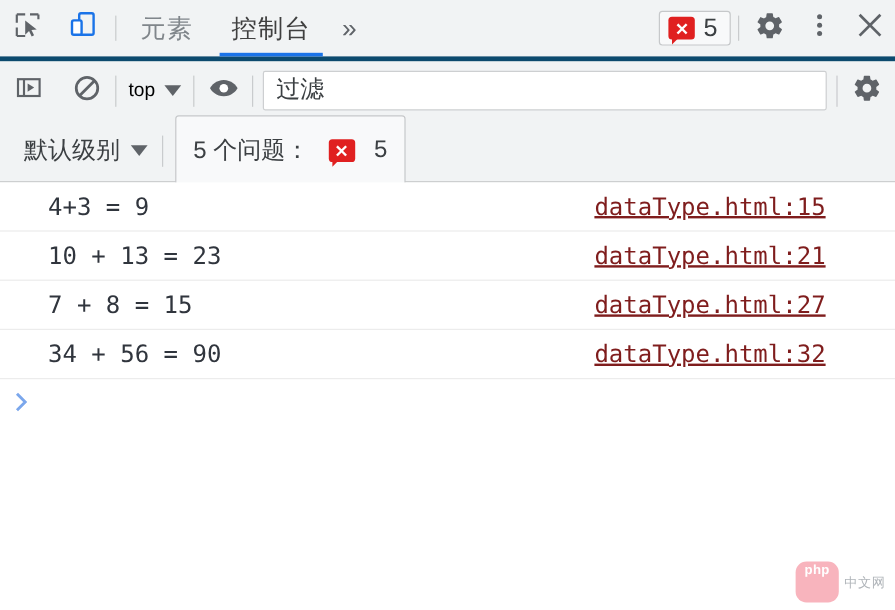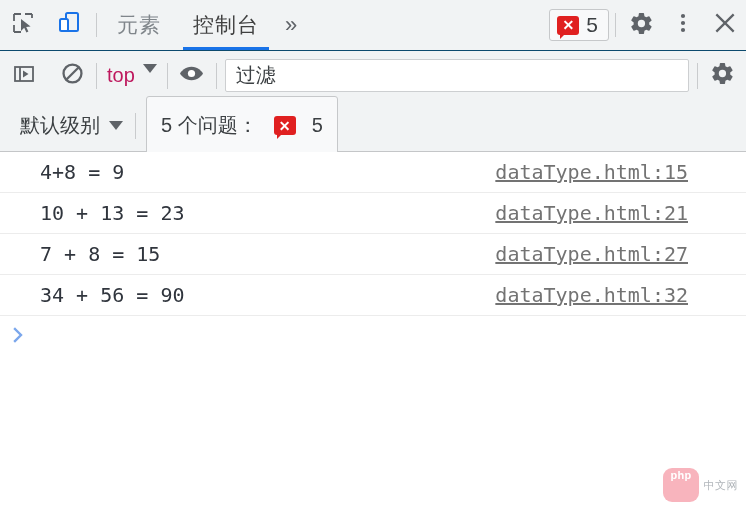--- a/index.html
+++ b/index.html
@@ -24,21 +24,21 @@
   }
 
   
   .tabbar {
     height: 51px;
     background: #f1f3f4;
     display: flex;
     align-items: stretch;
     position: relative;
     flex: 0 0 auto;
-    border-bottom: 1px solid #0c4a6e;
+    border-bottom: 4px solid #0c4a6e;
     box-sizing: border-box;
   }
   .tb-icon-btn {
     width: 46px;
     display: flex;
     align-items: center;
     justify-content: center;
     cursor: pointer;
   }
   .vdiv {
@@ -142,25 +142,25 @@
   .ct-btn {
     width: 48px;
     height: 49px;
     display: flex;
     align-items: center;
     justify-content: center;
     cursor: pointer;
   }
   .ctx-select {
     display: flex;
-    align-items: flex-start;
+    align-items: center;
     gap: 8px;
     padding: 0 10px;
-    font-size: 20px;
-    color: #be185d;
+    font-size: 16px;
+    color: #000000;
     cursor: pointer;
   }
   .caret {
     width: 0; height: 0;
     border-left: 7px solid transparent;
     border-right: 7px solid transparent;
     border-top: 9px solid #5f6368;
   }
   .filter-input {
     flex: 1 1 auto;
@@ -236,21 +236,21 @@
   .msg-text {
     font-family: "DejaVu Sans Mono", monospace;
     font-size: 20px;
     color: #30353d;
     white-space: pre;
     flex: 1 1 auto;
   }
   .msg-link {
     font-family: "DejaVu Sans Mono", monospace;
     font-size: 20px;
-    color: #737373;
+    color: #7f1d1d;
     text-decoration: underline;
     cursor: pointer;
     flex: 0 0 auto;
   }
   .prompt-row {
     display: flex;
     align-items: center;
     height: 40px;
     padding-left: 12px;
   }
@@ -444,21 +444,21 @@
       <span class="err-bubble">
         <span>✕</span>
       </span>
       <span class="cnt">5</span>
     </div>
   </div>
 
   <div class="console-body">
 
     <div class="msg-row">
-      <span class="msg-text">4+8 = 9</span>
+      <span class="msg-text">4+3 = 9</span>
       <span class="msg-link">dataType.html:15</span>
     </div>
 
     <div class="msg-row">
       <span class="msg-text">10 + 13 = 23</span>
       <span class="msg-link">dataType.html:21</span>
     </div>
 
     <div class="msg-row">
       <span class="msg-text">7 + 8 = 15</span>

